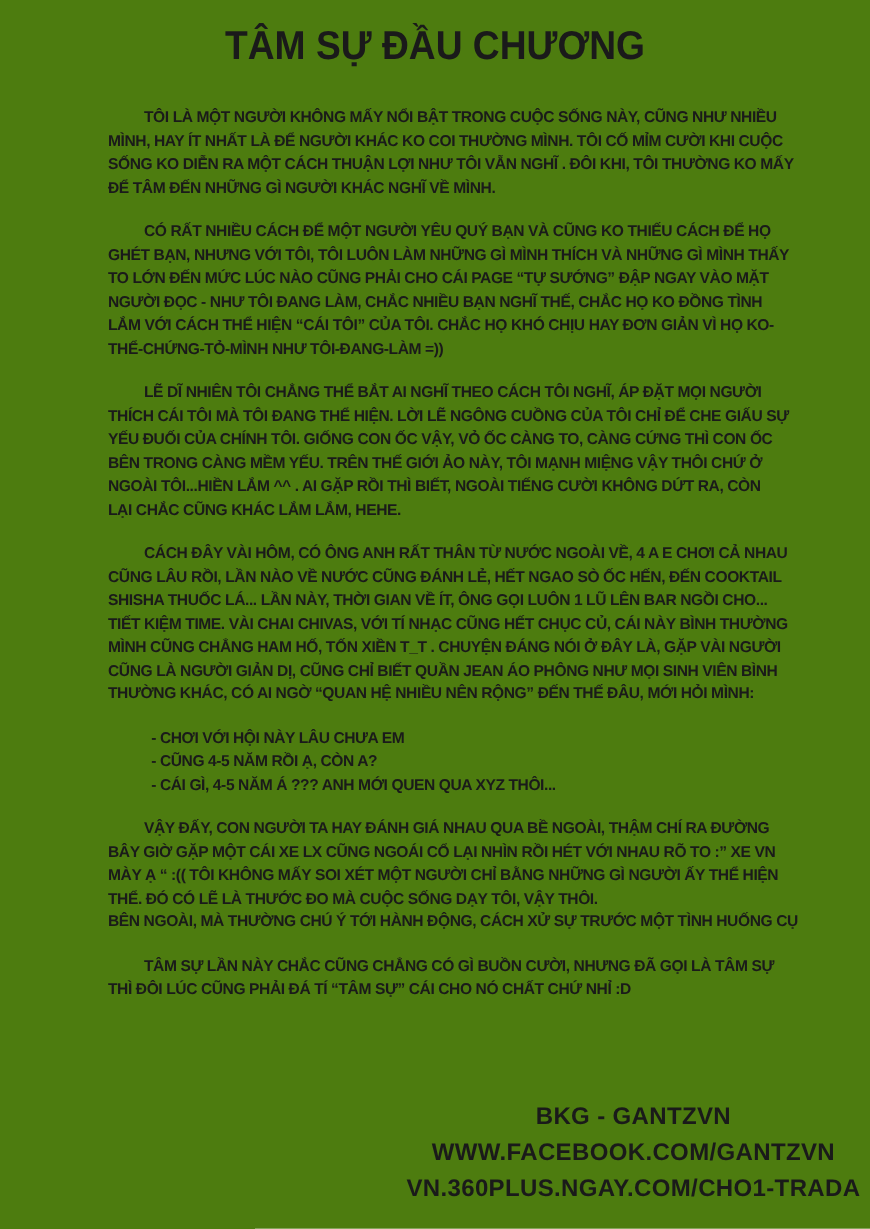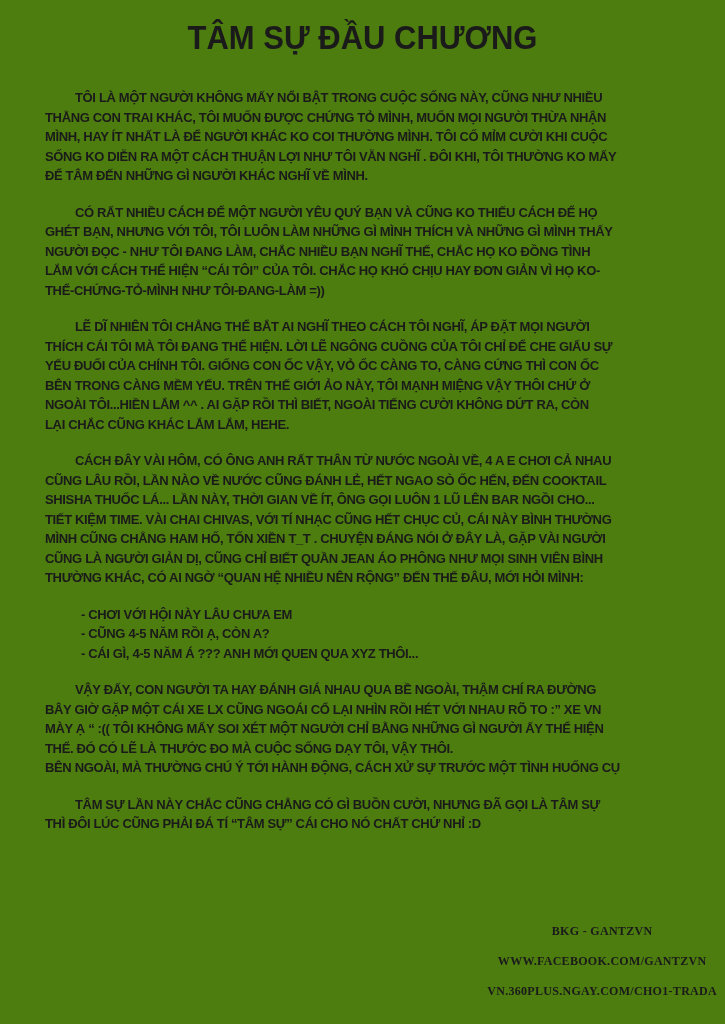--- a/index.html
+++ b/index.html
@@ -32,53 +32,53 @@
     width: 650px;
   }
   .para {
     margin: 0 0 17px 0;
   }
   .line {
     font-size: 13px;
     line-height: 19.5px;
     letter-spacing: -0.35px;
     white-space: nowrap;
+    margin-left: 45px;
   }
   .body-para .line:first-child { padding-left: 30px; }
   .dialogue .line { padding-left: 36px; }
   .footer {
     position: absolute;
     top: 916px;
     right: 8px;
     text-align: center;
   }
   .footer .line {
-    font-size: 12px;
+    font-size: 20px;
     line-height: 30px;
     letter-spacing: 0.3px;
-    font-family: Liberation Serif, serif;
   }
 </style>
 </head>
 <body>
 
 <div class="page" style="background: #4d7c0f; color: rgb(26, 26, 26);">
   <h1 class="title">TÂM SỰ ĐẦU CHƯƠNG</h1>
 
   <div class="body-text">
       <div class="para body-para">
         <div class="line">TÔI LÀ MỘT NGƯỜI KHÔNG MẤY NỔI BẬT TRONG CUỘC SỐNG NÀY, CŨNG NHƯ NHIỀU</div>
-        <div class="line">THẰNG CON TRAI KHÁC, TÔI MUỐN ĐƯỢC CHỨNG TỎ MÌNH, MUỐN MỌI NGƯỜI THỪA NHẬN</div>
         <div class="line">MÌNH, HAY ÍT NHẤT LÀ ĐỂ NGƯỜI KHÁC KO COI THƯỜNG MÌNH. TÔI CỐ MỈM CƯỜI KHI CUỘC</div>
         <div class="line">SỐNG KO DIỄN RA MỘT CÁCH THUẬN LỢI NHƯ TÔI VẪN NGHĨ . ĐÔI KHI, TÔI THƯỜNG KO MẤY</div>
         <div class="line">ĐỂ TÂM ĐẾN NHỮNG GÌ NGƯỜI KHÁC NGHĨ VỀ MÌNH.</div>
       </div>
       <div class="para body-para">
         <div class="line">CÓ RẤT NHIỀU CÁCH ĐỂ MỘT NGƯỜI YÊU QUÝ BẠN VÀ CŨNG KO THIẾU CÁCH ĐỂ HỌ</div>
         <div class="line">GHÉT BẠN, NHƯNG VỚI TÔI, TÔI LUÔN LÀM NHỮNG GÌ MÌNH THÍCH VÀ NHỮNG GÌ MÌNH THẤY</div>
+        <div class="line">TO LỚN ĐẾN MỨC LÚC NÀO CŨNG PHẢI CHO CÁI PAGE “TỰ SƯỚNG” ĐẬP NGAY VÀO MẶT</div>
         <div class="line">NGƯỜI ĐỌC - NHƯ TÔI ĐANG LÀM, CHẮC NHIỀU BẠN NGHĨ THẾ, CHẮC HỌ KO ĐỒNG TÌNH</div>
         <div class="line">LẮM VỚI CÁCH THỂ HIỆN “CÁI TÔI” CỦA TÔI. CHẮC HỌ KHÓ CHỊU HAY ĐƠN GIẢN VÌ HỌ KO-</div>
         <div class="line">THỂ-CHỨNG-TỎ-MÌNH NHƯ TÔI-ĐANG-LÀM =))</div>
       </div>
       <div class="para body-para">
         <div class="line">LẼ DĨ NHIÊN TÔI CHẲNG THỂ BẮT AI NGHĨ THEO CÁCH TÔI NGHĨ, ÁP ĐẶT MỌI NGƯỜI</div>
         <div class="line">THÍCH CÁI TÔI MÀ TÔI ĐANG THỂ HIỆN. LỜI LẼ NGÔNG CUỒNG CỦA TÔI CHỈ ĐỂ CHE GIẤU SỰ</div>
         <div class="line">YẾU ĐUỐI CỦA CHÍNH TÔI. GIỐNG CON ỐC VẬY, VỎ ỐC CÀNG TO, CÀNG CỨNG THÌ CON ỐC</div>
         <div class="line">BÊN TRONG CÀNG MỀM YẾU. TRÊN THẾ GIỚI ẢO NÀY, TÔI MẠNH MIỆNG VẬY THÔI CHỨ Ở</div>
         <div class="line">NGOÀI TÔI...HIỀN LẮM ^^ . AI GẶP RỒI THÌ BIẾT, NGOÀI TIẾNG CƯỜI KHÔNG DỨT RA, CÒN</div>

